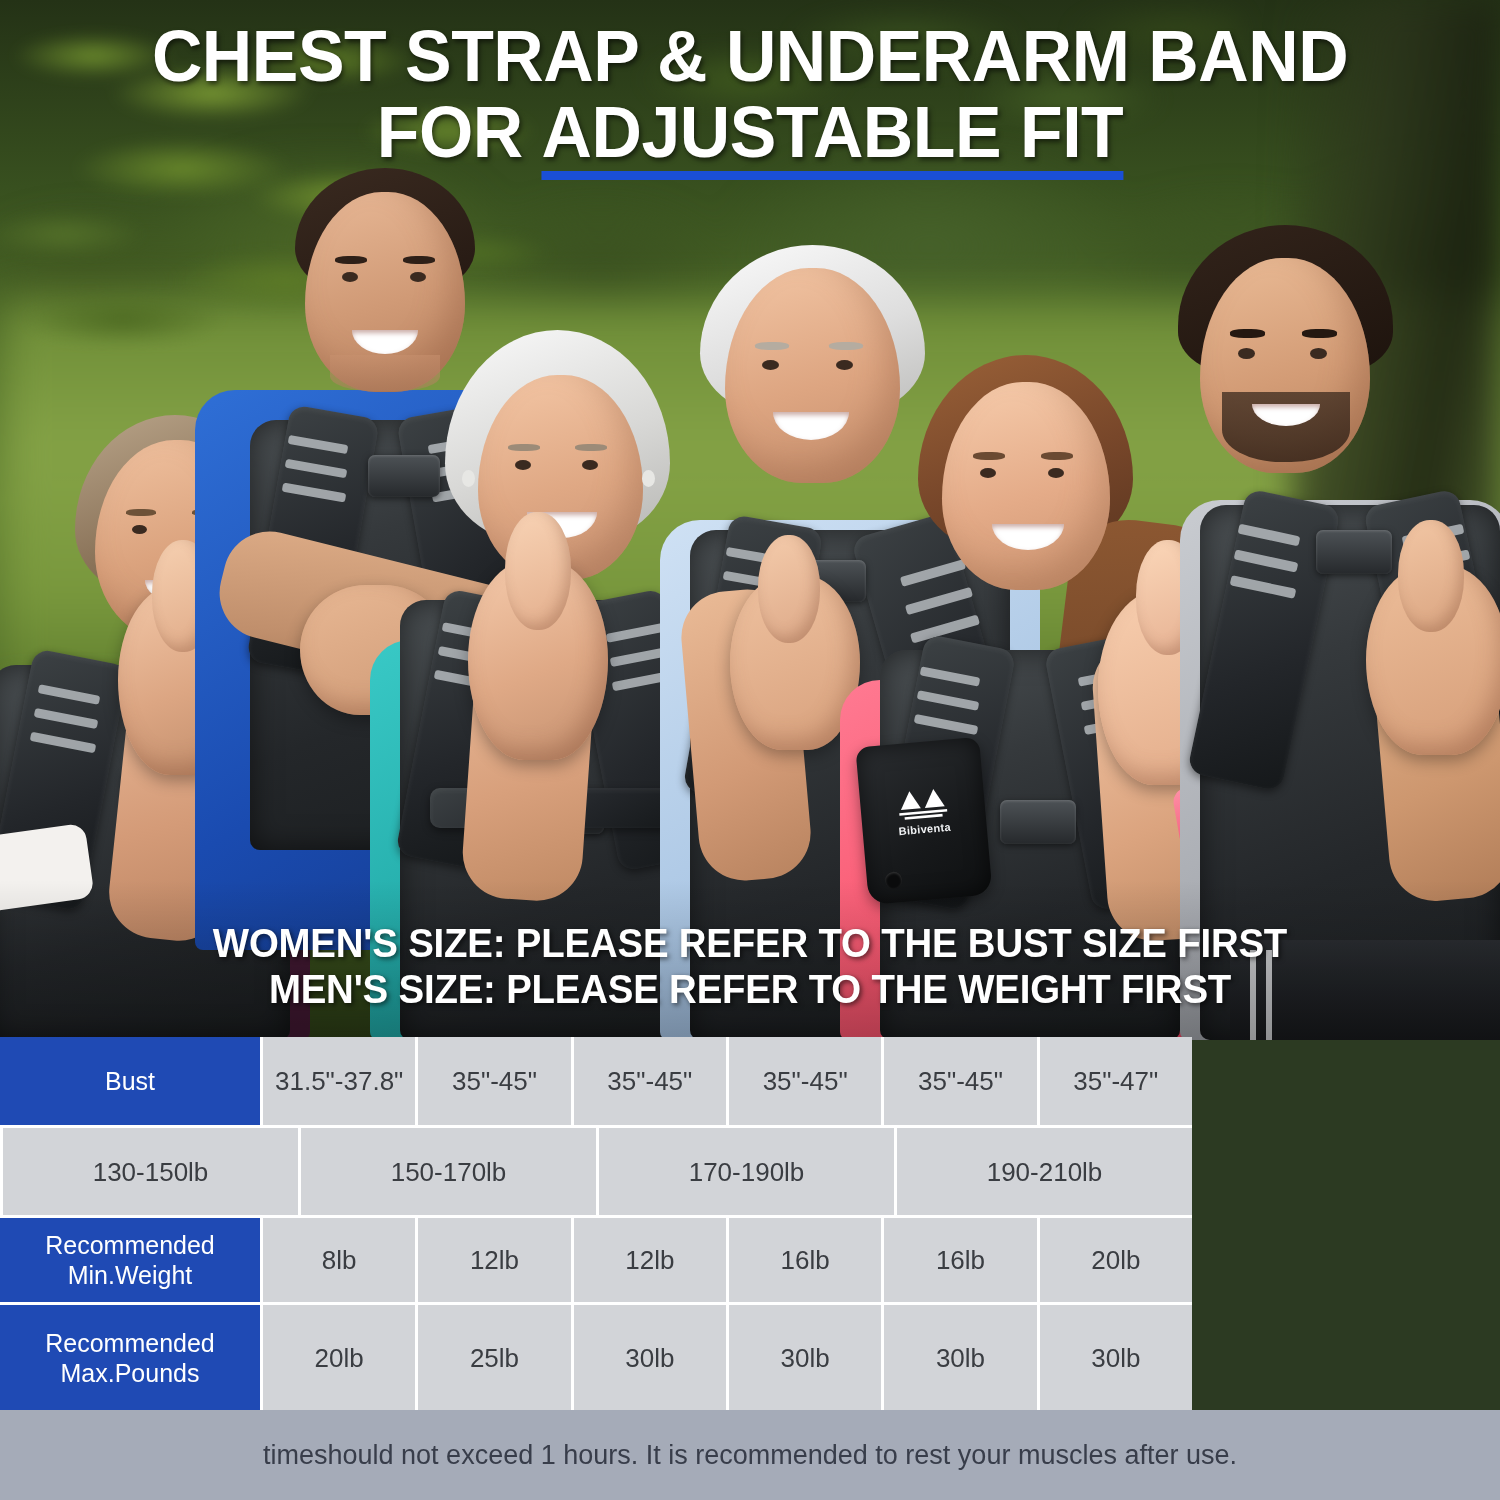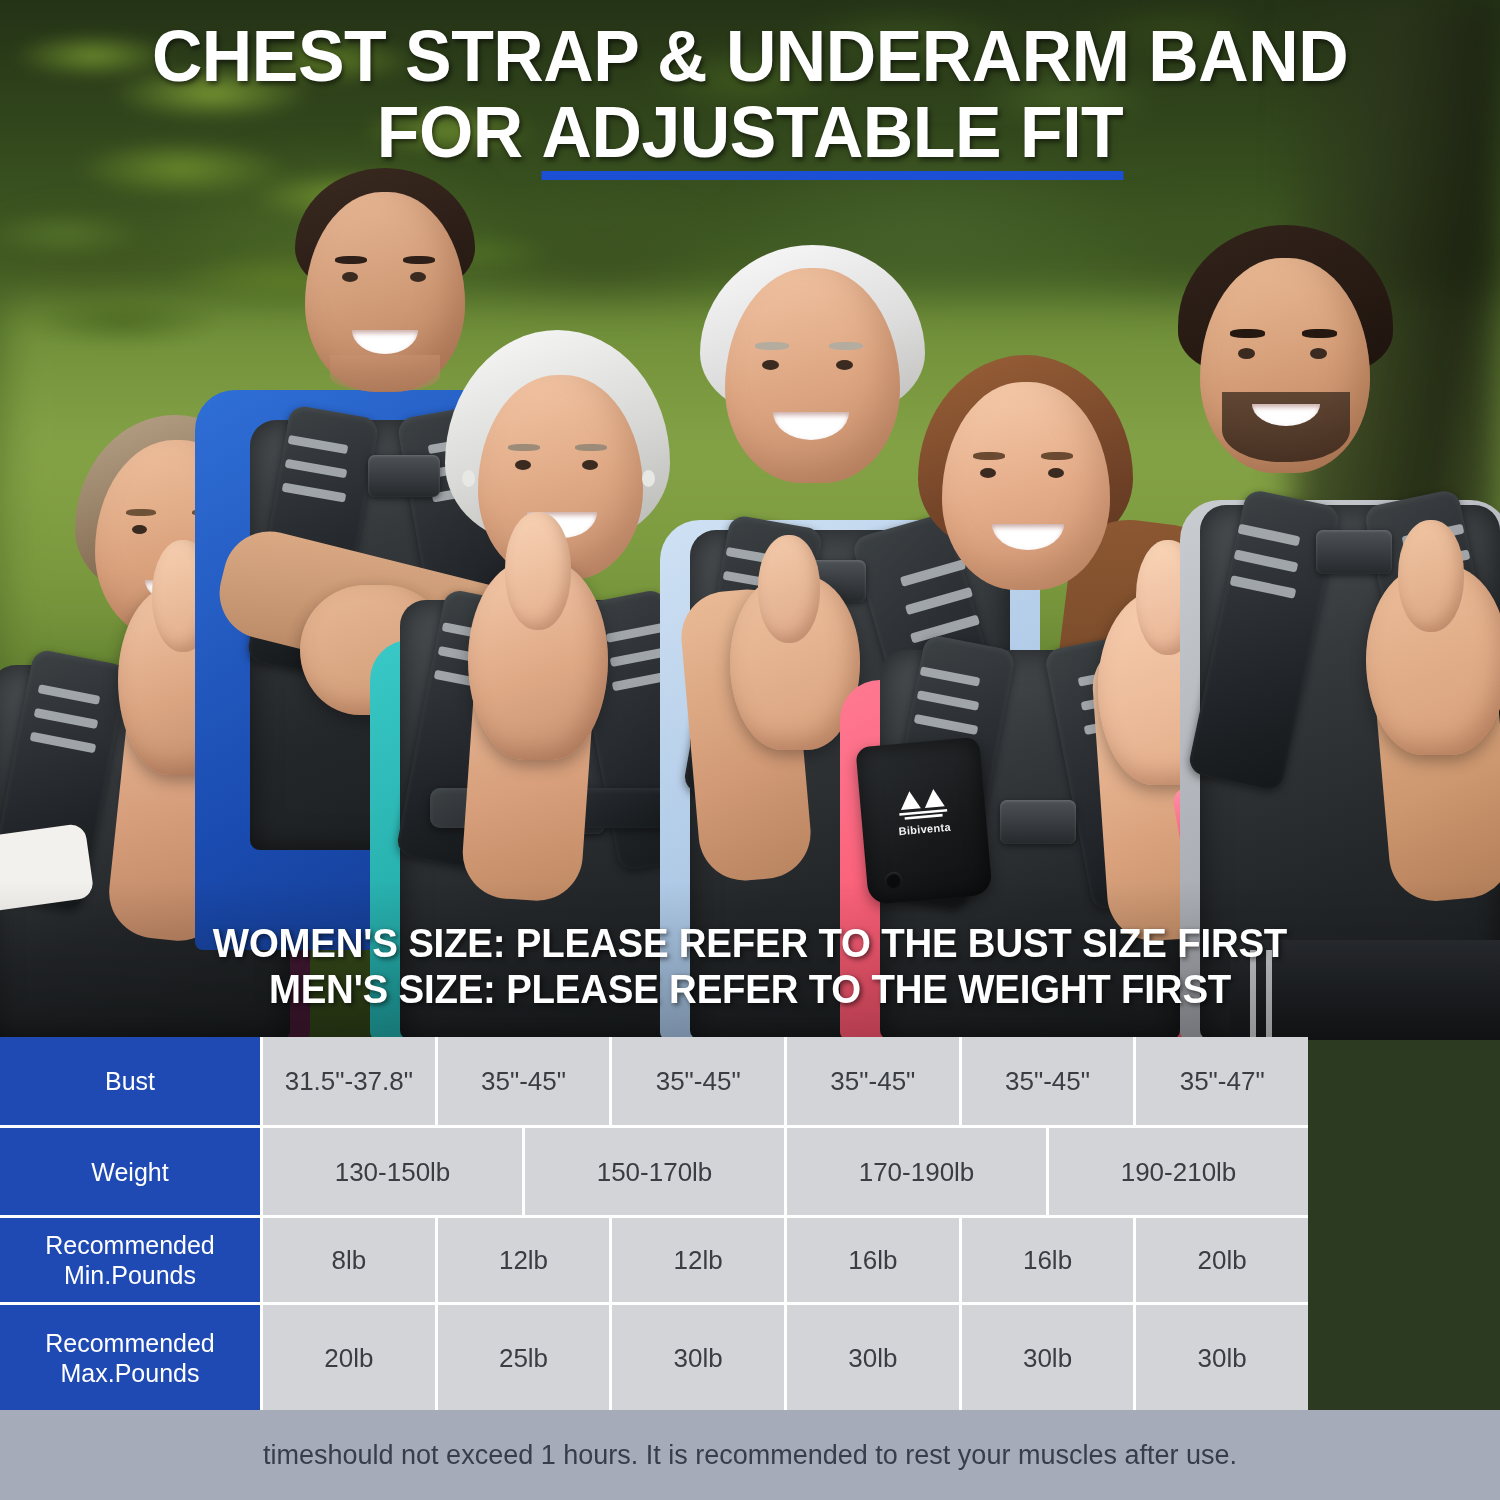--- a/index.html
+++ b/index.html
@@ -151,21 +151,21 @@
   }
   .notes div {
     font-family:"Liberation Sans", sans-serif;
     font-weight:bold; color:#fff; font-size:40px; line-height:46px;
     letter-spacing:-.2px; transform:scaleX(.96);
     text-shadow:2px 2px 5px rgba(0,0,0,.6); white-space:nowrap;
   }
 
   
   .table {
-    position:absolute; left:0; top:1037px; width:1308px; height:373px; z-index:30;
+    position:absolute; left:0; top:1037px; width:1192px; height:373px; z-index:30;
     display:flex; flex-direction:column; background:#ffffff;
   }
   .trow { display:flex; flex:1; }
   .trow.r1 { flex:0 0 91px; }
   .trow.r2 { flex:0 0 90px; }
   .trow.r3 { flex:0 0 87px; }
   .trow.r4 { flex:0 0 105px; }
   .th {
     flex:0 0 260px;
     background:#1f4ab4; color:#fff;
@@ -402,30 +402,29 @@
     <div class="th">Bust</div>
     <div class="td">31.5"-37.8"</div>
     <div class="td">35"-45"</div>
     <div class="td">35"-45"</div>
     <div class="td">35"-45"</div>
     <div class="td">35"-45"</div>
     <div class="td">35"-47"</div>
   </div>
 
   <div class="trow r2">
-    <div class="th">Weight</div>
     <div class="td">130-150lb</div>
     <div class="td">150-170lb</div>
     <div class="td">170-190lb</div>
     <div class="td">190-210lb</div>
   </div>
 
   <div class="trow r3">
     <div class="th">
-      <span><span>Recommended</span><br><span>Min.Pounds</span></span>
+      <span><span>Recommended</span><br><span>Min.Weight</span></span>
     </div>
     <div class="td">8lb</div>
     <div class="td">12lb</div>
     <div class="td">12lb</div>
     <div class="td">16lb</div>
     <div class="td">16lb</div>
     <div class="td">20lb</div>
   </div>
 
   <div class="trow r4">

